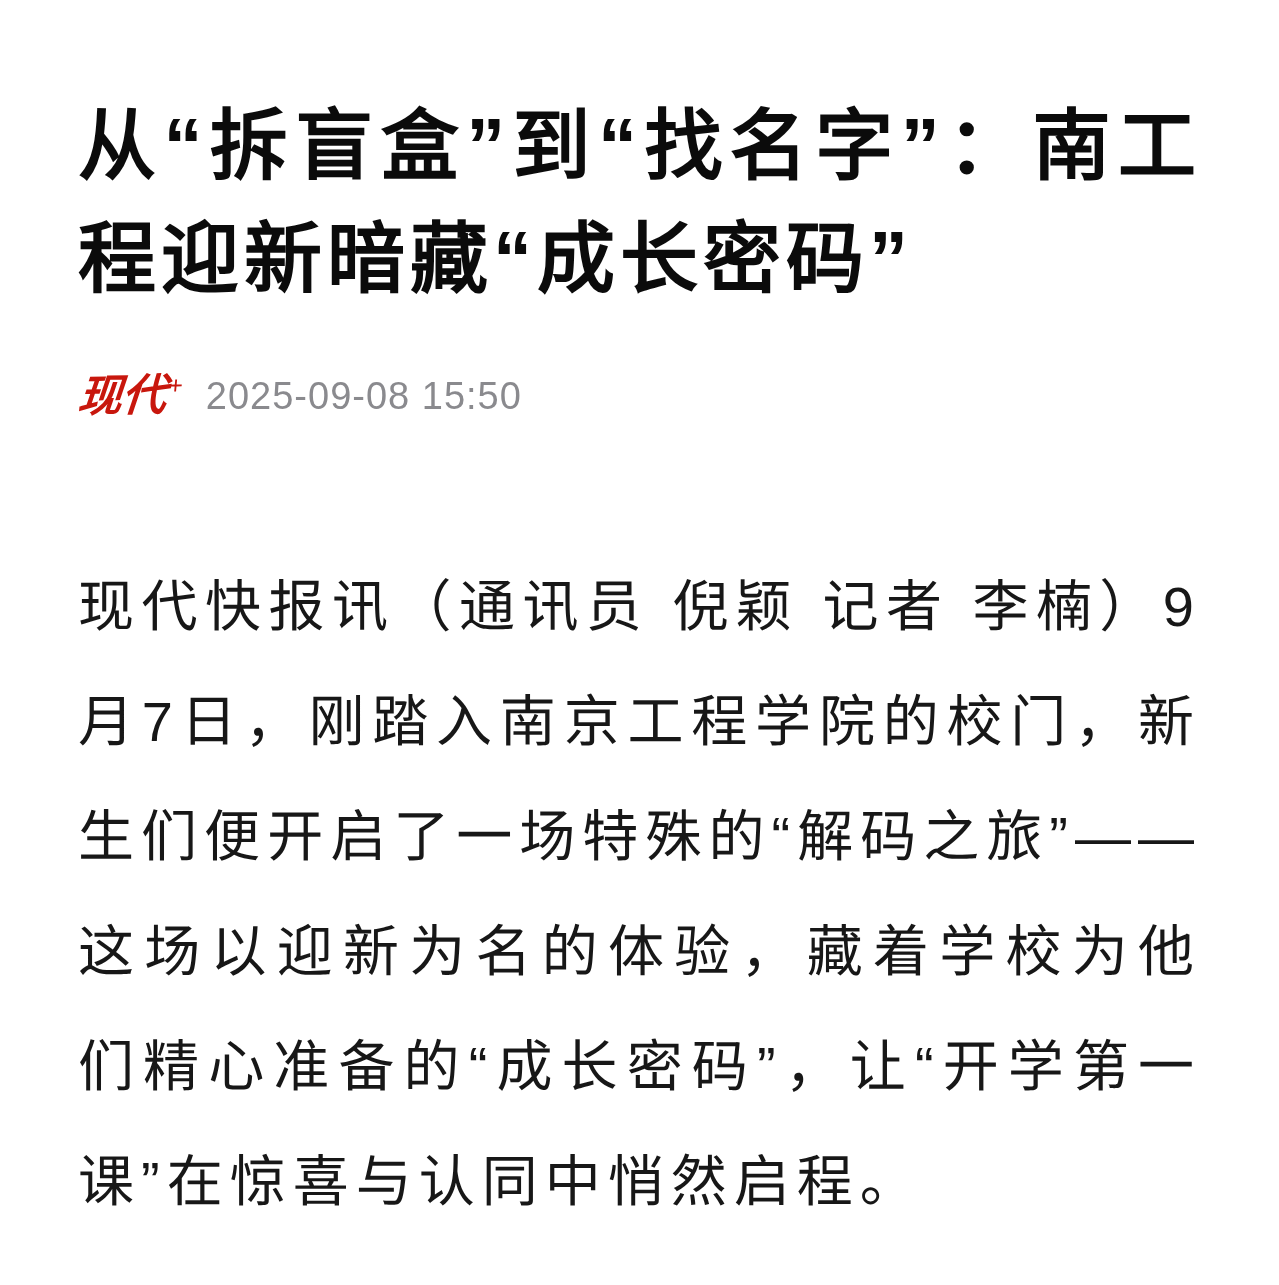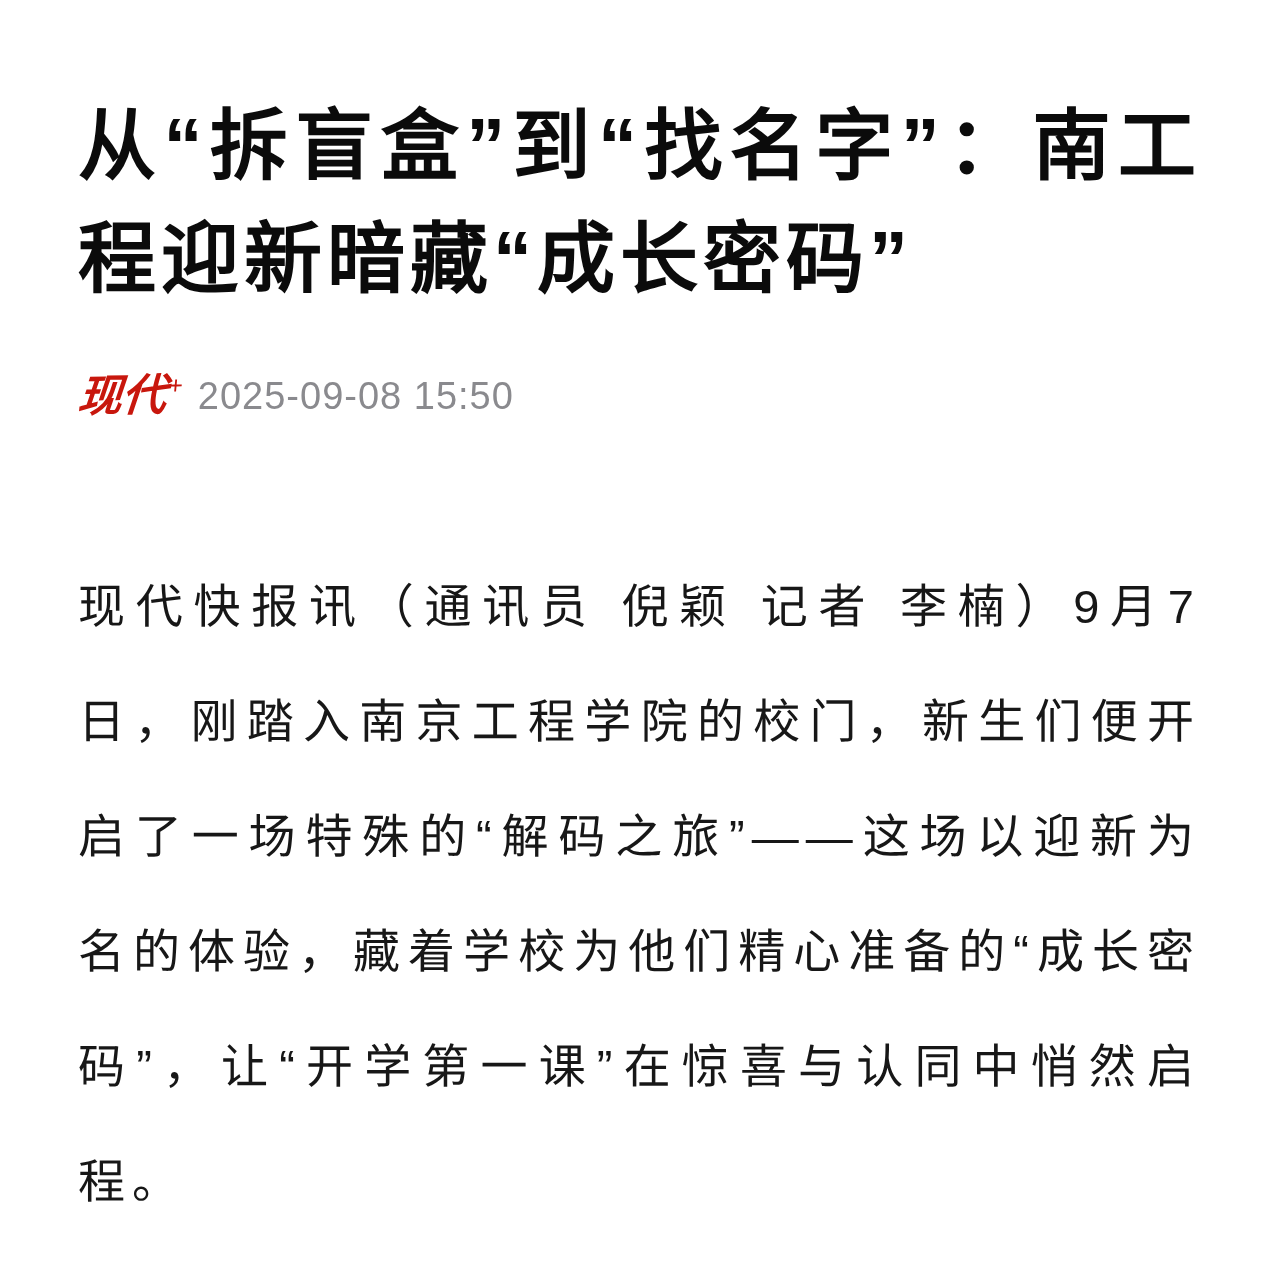--- a/index.html
+++ b/index.html
@@ -42,32 +42,32 @@
     white-space: nowrap;
     line-height: 1;
   }
   .logo .plus {
     font-size: 26px;
     vertical-align: super;
     font-weight: 900;
     margin-left: 1px;
   }
   .timestamp {
-    margin-left: 16px;
+    margin-left: 24px;
     color: #8a8a8e;
     font-size: 38px;
     letter-spacing: 1px;
     line-height: 1;
     white-space: nowrap;
   }
   .article-body {
     margin-top: 125px;
   }
   .article-body p {
-    font-size: 47px;
+    font-size: 56px;
     line-height: 115px;
     letter-spacing: 7px;
     color: #171717;
     text-align: justify;
     text-justify: inter-ideograph;
   }
 </style>
 </head>
 <body>
 

